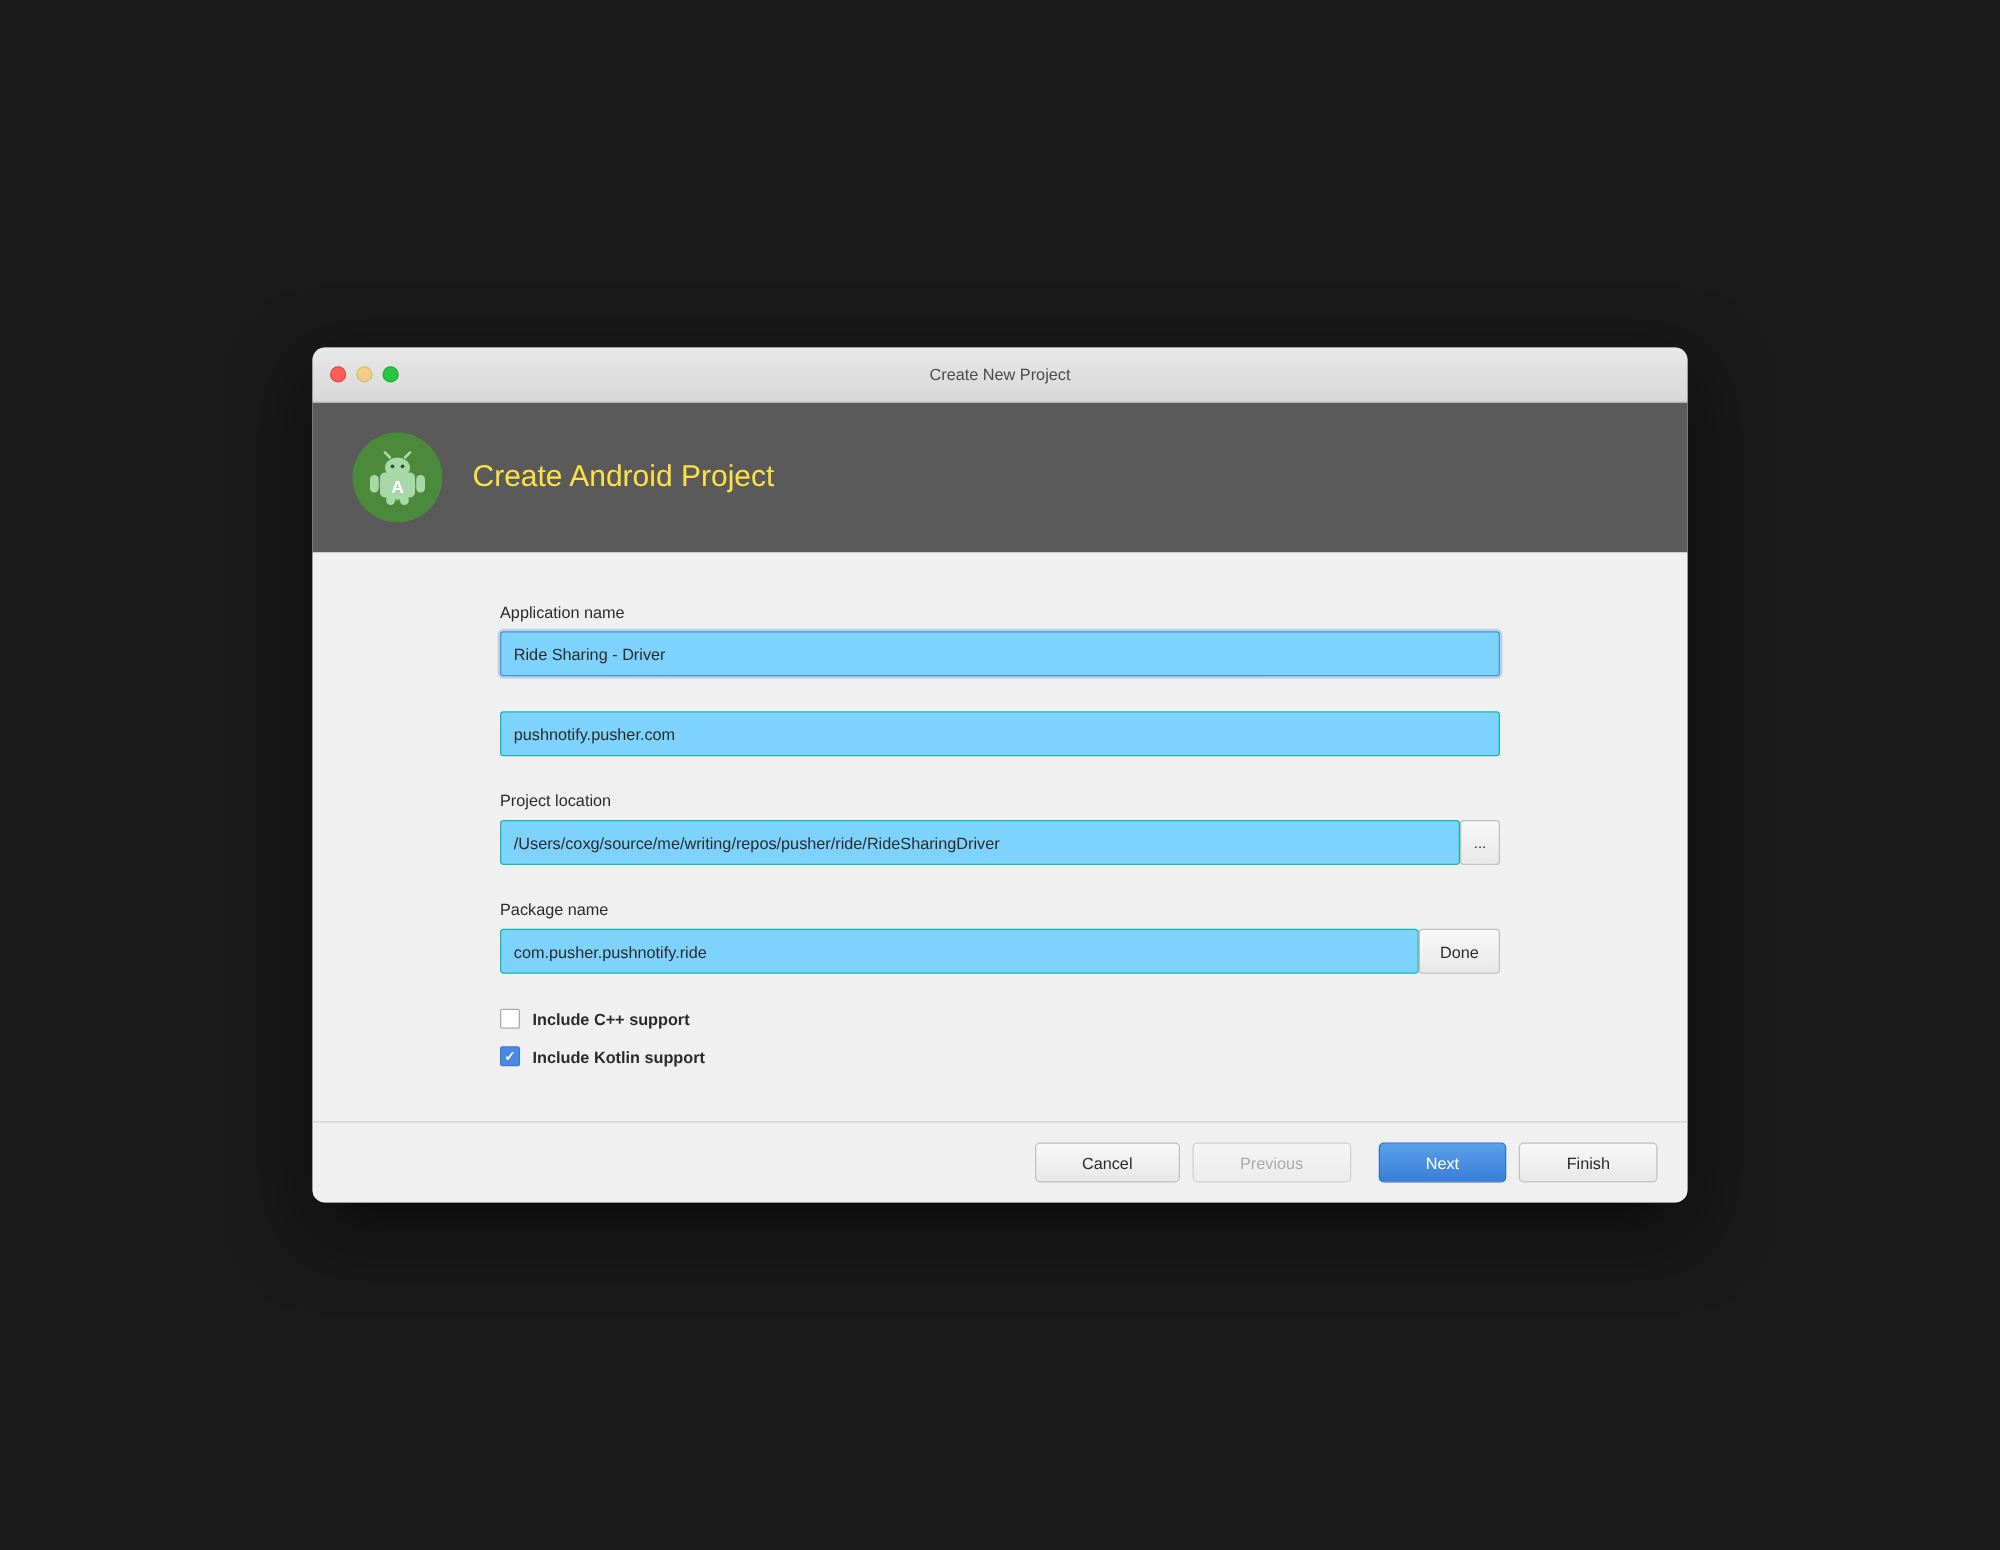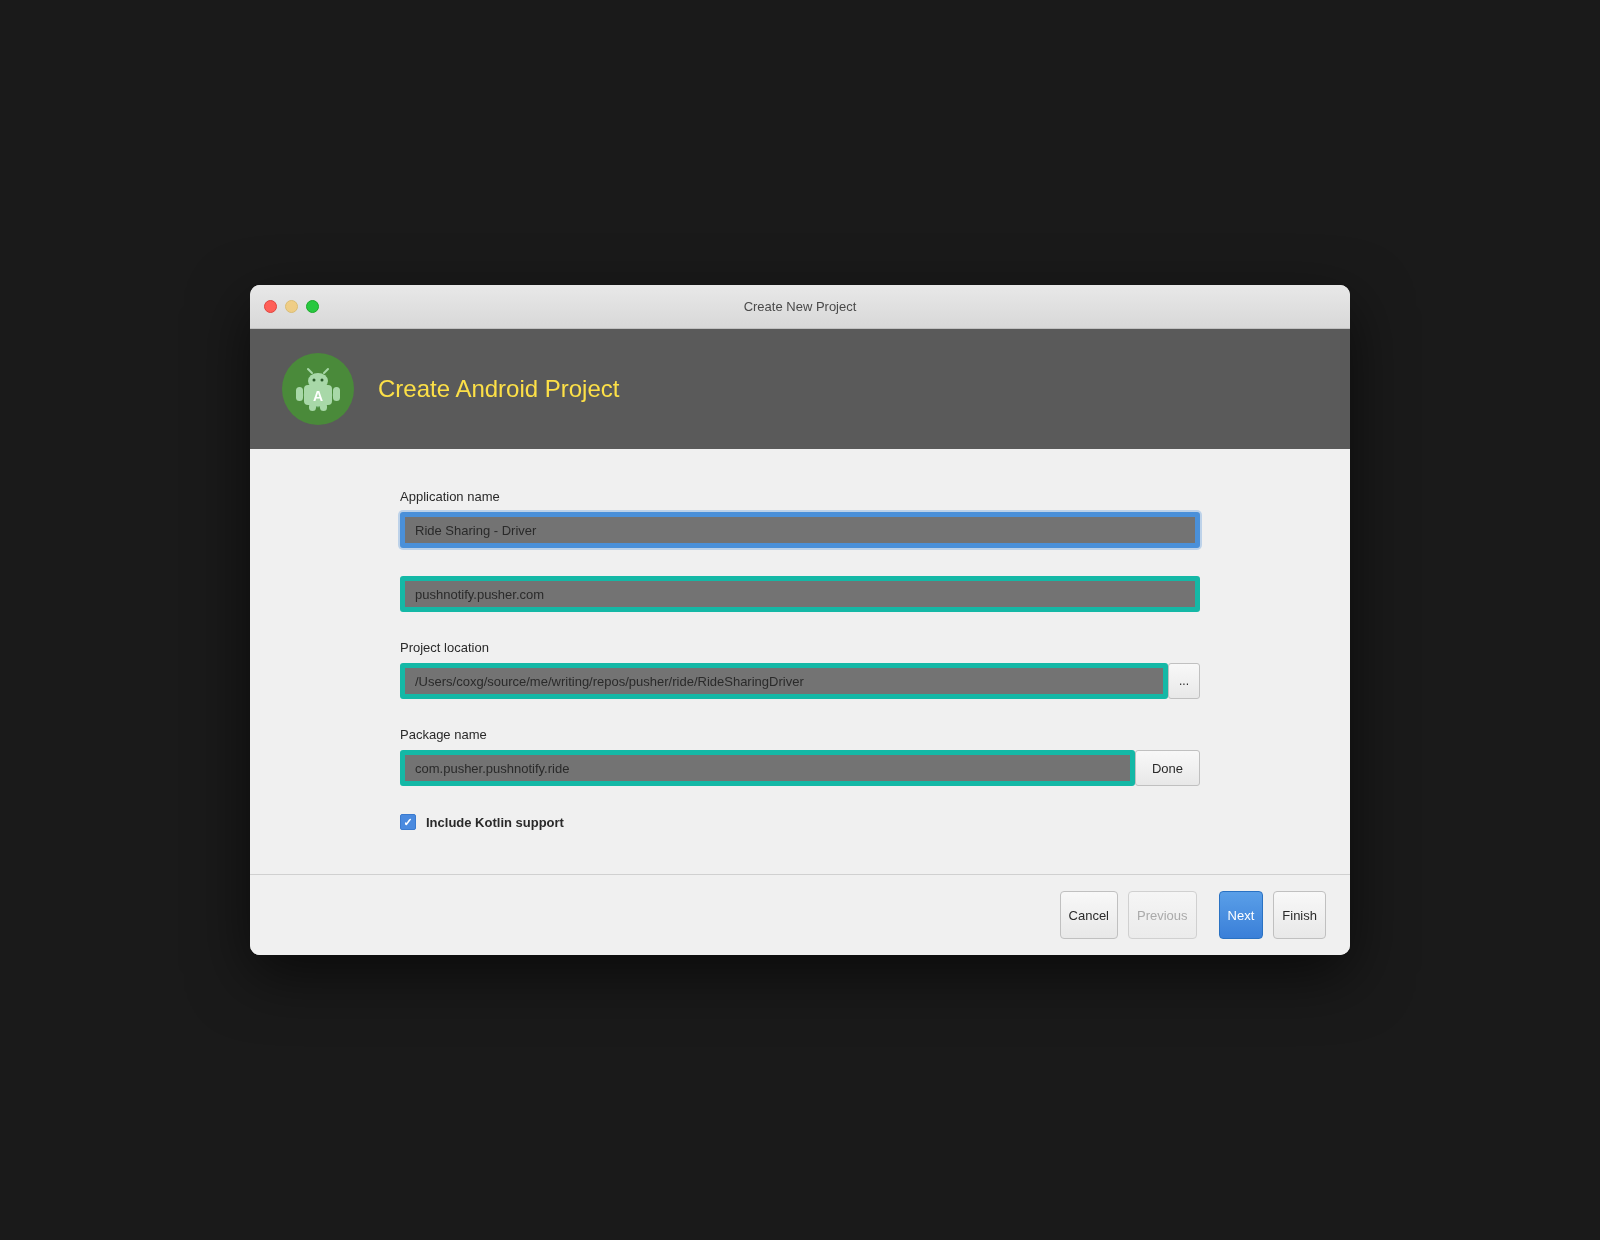--- a/index.html
+++ b/index.html
@@ -108,23 +108,23 @@
       font-weight: 400;
       color: #2a2a2a;
       margin-bottom: 8px;
     }
 
     .text-input {
       width: 100%;
       height: 36px;
       padding: 3px 10px;
       font-size: 13px;
-      border: 5px solid #14b8a6;
+      border: 1px solid #14b8a6;
       border-radius: 3px;
-      background: #737373;
+      background: #7dd3fc;
       color: #2a2a2a;
       outline: none;
     }
 
     .text-input-active {
       border-color: #4a90d9;
       box-shadow: 0 0 0 2px rgba(74,144,217,0.3);
     }
 
     .input-row {
@@ -207,22 +207,22 @@
       background: #f0f0f0;
       border-top: 1px solid #d0d0d0;
       padding: 16px 24px;
       display: flex;
       justify-content: flex-end;
       align-items: center;
       gap: 10px;
     }
 
     .btn {
-      height: 48px;
-      padding: 0 8px;
+      height: 32px;
+      padding: 0 37px;
       border-radius: 4px;
       font-size: 13px;
       cursor: pointer;
     }
 
     .btn-default {
       border: 1px solid #c0c0c0;
       background: linear-gradient(to bottom, #f8f8f8, #e8e8e8);
       color: #2a2a2a;
     }
@@ -304,20 +304,24 @@
 
     <div class="field-group">
       <div class="field-label">Package name</div>
       <div class="input-row">
         <input class="text-input" type="text" value="com.pusher.pushnotify.ride" style="">
         <button class="done-button">Done</button>
       </div>
     </div>
 
     <div class="checkboxes">
+      <div class="checkbox-item">
+        <div class="checkbox"></div>
+        <span class="checkbox-label">Include C++ support</span>
+      </div>
       <div class="checkbox-item">
         <div class="checkbox checked"></div>
         <span class="checkbox-label">Include Kotlin support</span>
       </div>
     </div>
   </div>
 
   <div class="footer">
     <button class="btn btn-default">Cancel</button>
     <button class="btn btn-disabled">Previous</button>

